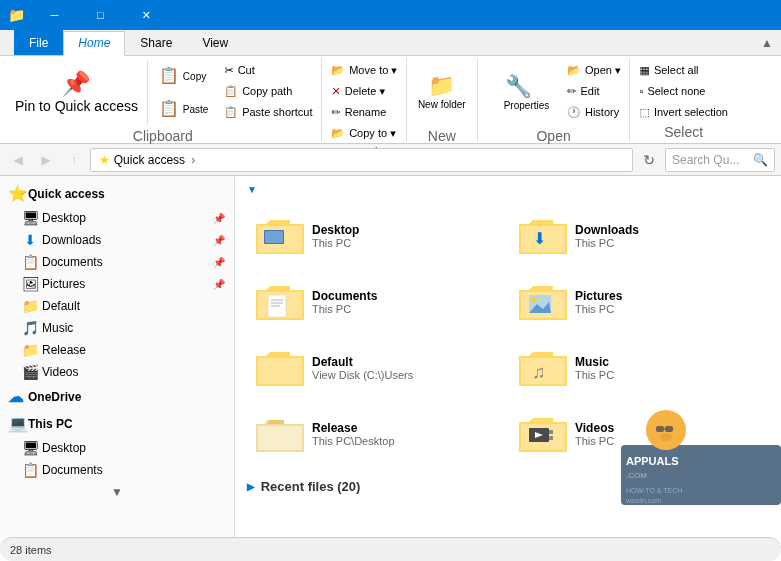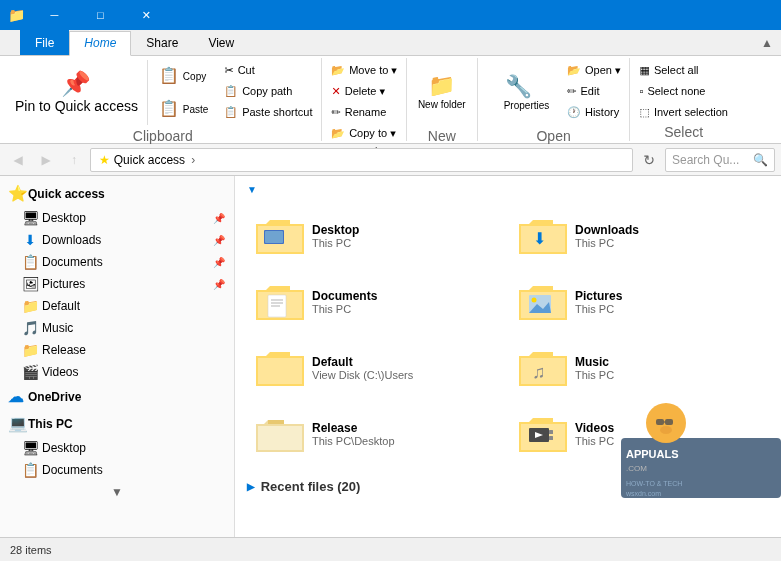--- a/index.html
+++ b/index.html
@@ -23,21 +23,21 @@
       cursor: pointer; font-size: 11px; color: white;
     }
 
     
     #ribbon-tabs {
       background: #f0f0f0;
       display: flex;
       align-items: center;
       height: 26px;
       border-bottom: 1px solid #ccc;
-      padding-left: 20px;
+      padding-left: 14px;
     }
     .ribbon-tab {
       padding: 4px 14px;
       font-size: 12px;
       cursor: pointer;
       height: 100%;
       display: flex; align-items: center;
       border: 1px solid transparent;
     }
     .ribbon-tab.active {
@@ -265,39 +265,40 @@
       display: flex; align-items: center; justify-content: center;
       font-size: 36px; flex-shrink: 0;
       position: relative;
     }
     .folder-info .folder-name { font-size: 12px; font-weight: 600; }
     .folder-info .folder-sub { font-size: 11px; color: #666; }
 
     
     #watermark {
       position: absolute;
-      bottom: 39px;
+      bottom: 32px;
       right: 0;
       width: 160px;
       height: 120px;
       opacity: 0.85;
       pointer-events: none;
       overflow: hidden;
     }
 
     
     #status-bar {
       background: #f0f0f0;
       border-top: 1px solid #ccc;
       height: 24px;
       display: flex;
       align-items: center;
       padding: 0 10px;
       font-size: 11px;
       color: #333;
+      border-radius: 12px;
     }
   </style>
 </head>
 <body>
 
 <div id="title-bar">
   <span class="title-icon">📁</span>
   <div class="win-controls">
     <div class="win-btn">─</div>
     <div class="win-btn">□</div>

